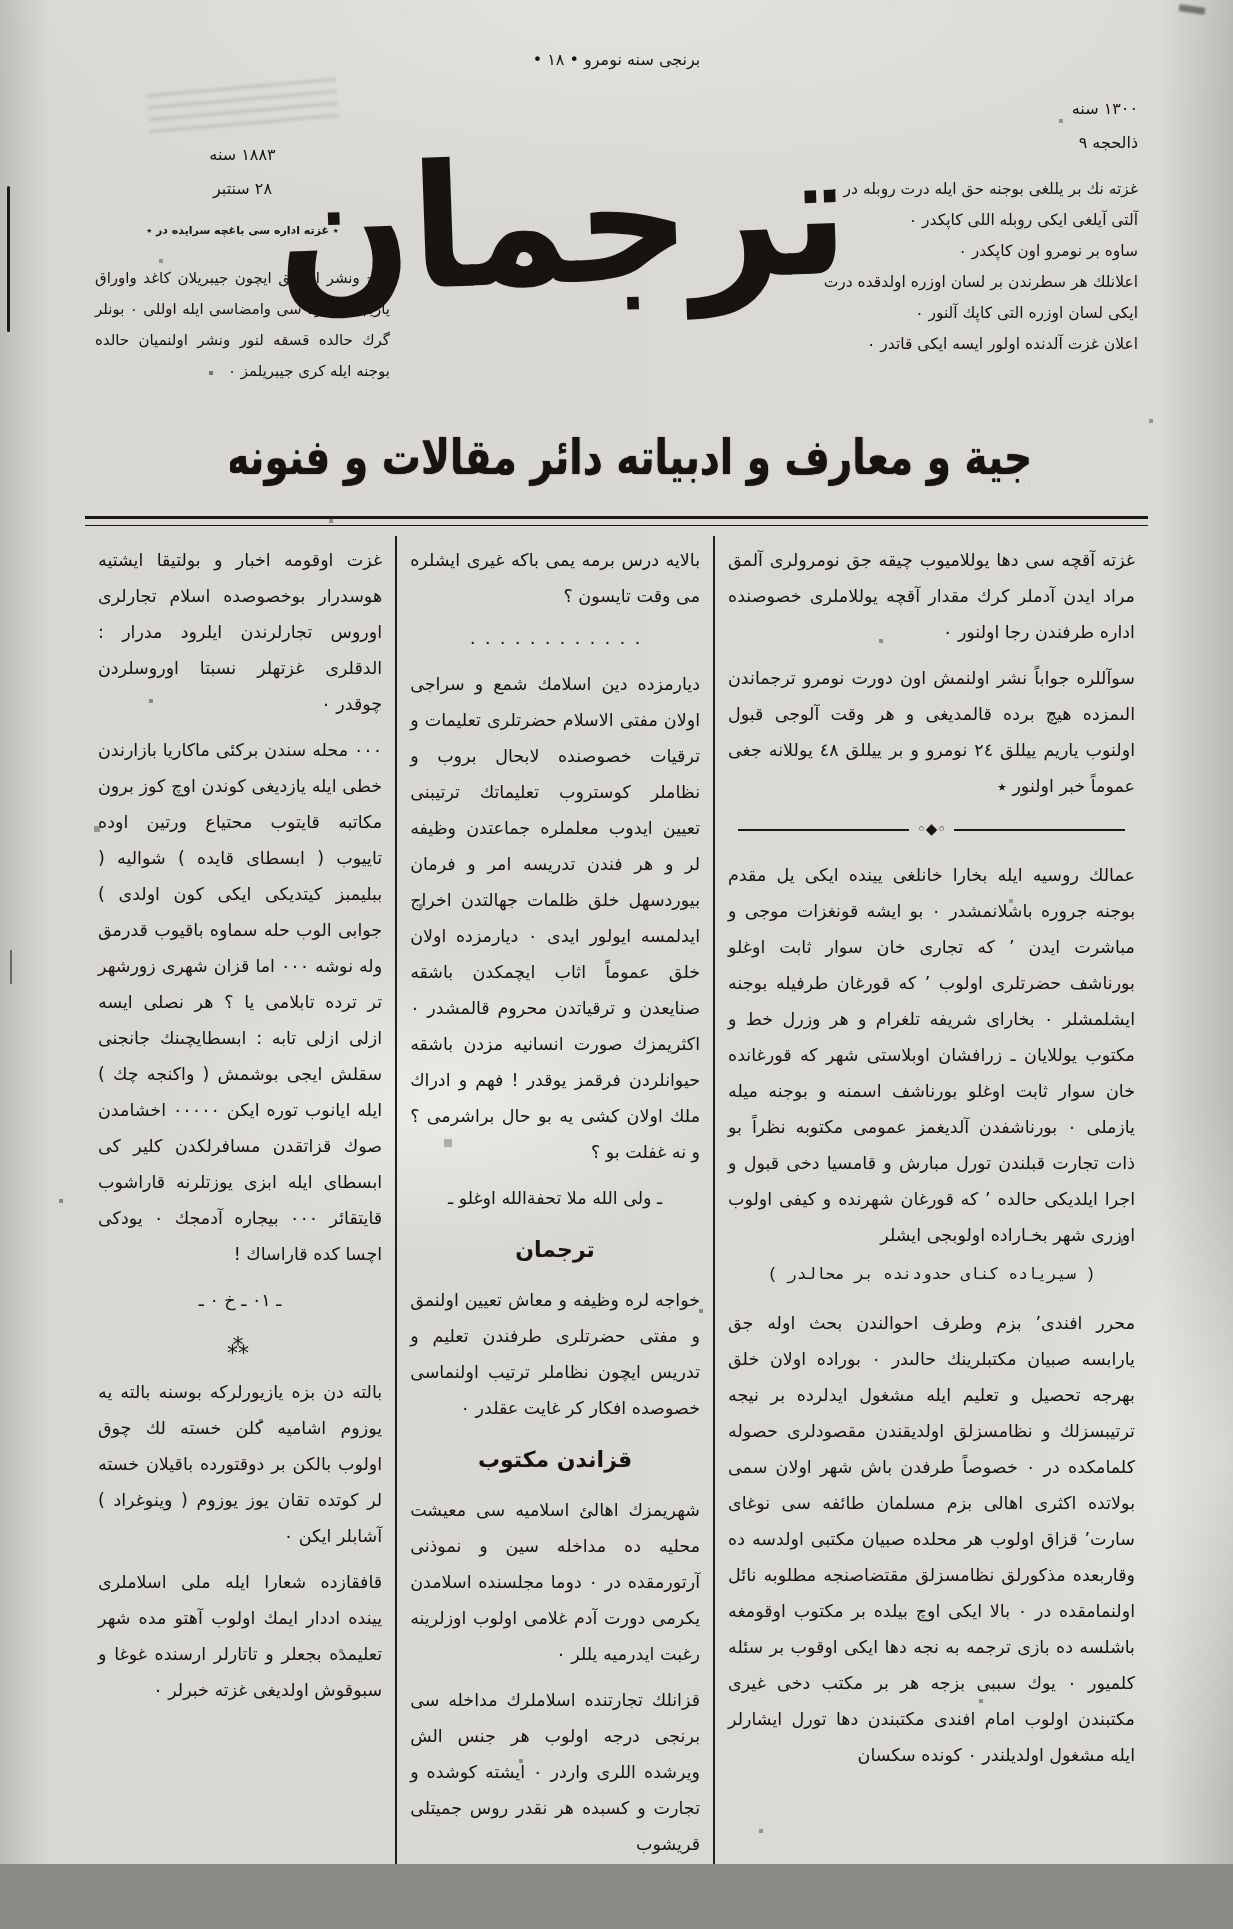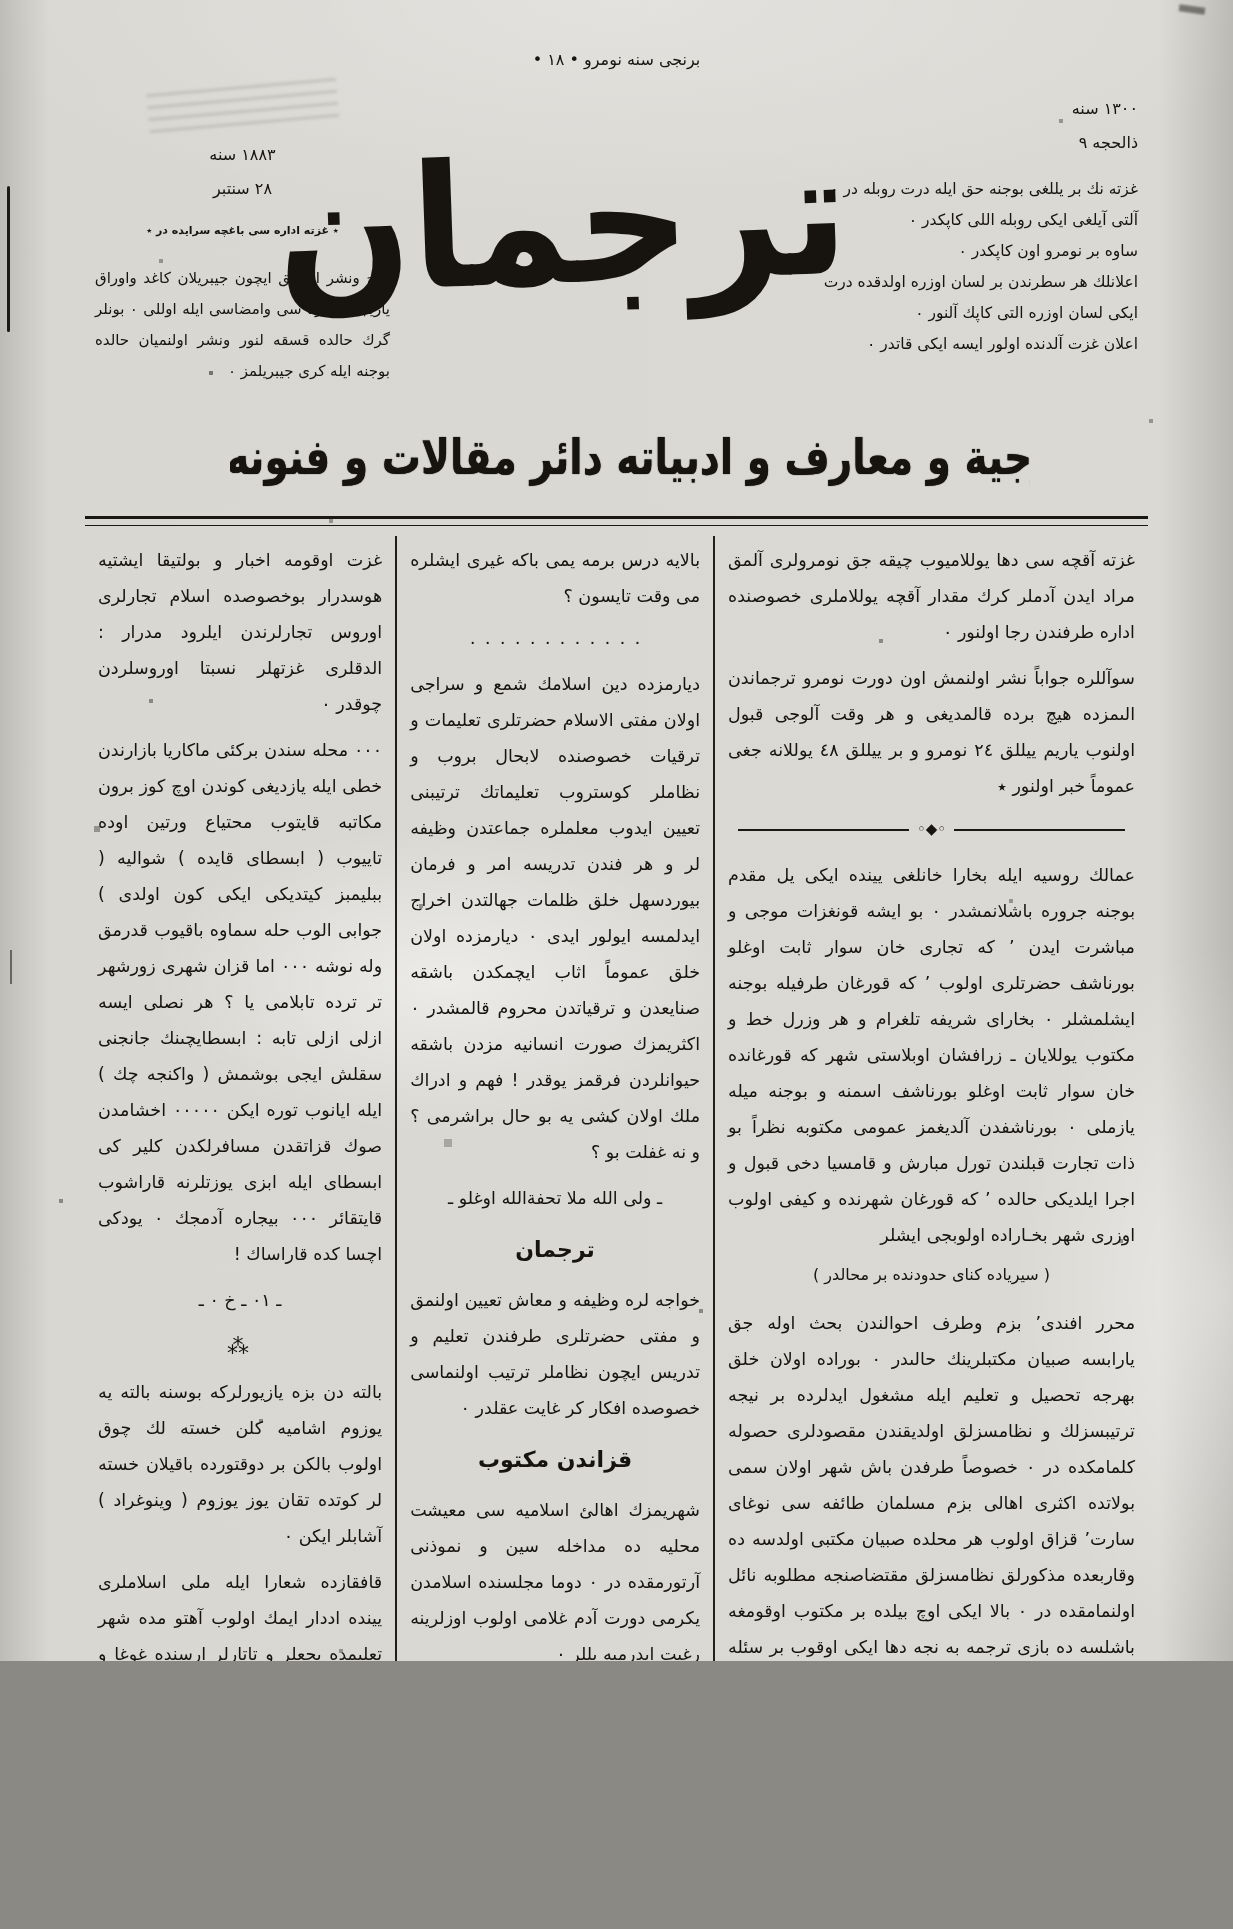--- a/index.html
+++ b/index.html
@@ -1,18 +1,18 @@
 <!DOCTYPE html>
 <html lang="ota"><head>
 <meta charset="utf-8">
 <style>
   html,body{margin:0;padding:0;background:#8a8984;}
   .page{
     position:relative;
-    width:1233px;height:1661px;
+    width:1233px;height:1864px;
     margin:0 auto;
     overflow:hidden;
     color:#17130f;
     font-family:"DejaVu Sans",sans-serif;
     background:
       radial-gradient(ellipse 420px 220px at 36% 59%, rgba(255,255,255,.5), rgba(255,255,255,0) 70%),
       radial-gradient(ellipse 300px 500px at 99% 78%, rgba(255,255,255,.4), rgba(255,255,255,0) 70%),
       radial-gradient(ellipse 900px 300px at 50% 0%, rgba(255,255,255,.25), rgba(255,255,255,0) 75%),
       radial-gradient(ellipse 1400px 2200px at 50% 50%, rgba(255,255,255,0) 62%, rgba(70,65,58,.30) 100%),
       linear-gradient(90deg,#bdbcb7 0,#d8d7d2 4%,#dad9d4 94%,#bab9b4 100%),
@@ -68,21 +68,21 @@
   }
   .col{direction:rtl;text-align:justify;font-size:17.5px;line-height:36px;padding:6px 13px 0 13px;}
   .col p{margin:0 0 10px 0;}
   .col-right{width:424px;}
   .col-mid{width:302px;border-right:2px solid #221e19;border-left:2px solid #221e19;}
   .col-left{width:296px;}
   .heading{
     text-align:center;font-size:22px;font-weight:bold;
     margin:16px 0 14px 0 !important;letter-spacing:2px;
   }
-  .subheading{text-align:center;font-size:16px;margin:-6px 0 12px 0 !important;}
+  .subheading{text-align:center;font-size:16px;margin:-6px 0 12px 0 !important;font-family:Liberation Mono, monospace;}
   .sig-line{text-align:center;margin:6px 0 4px 0 !important;}
   .dots-line{text-align:center;letter-spacing:10px;margin:0 0 6px 0 !important;}
   .fleuron{text-align:center;font-size:22px;margin:10px 0 !important;letter-spacing:4px;}
   .ornament{display:flex;align-items:center;margin:18px 10px 20px 10px;}
   .ornament .bar{flex:1;height:2px;background:#1b1713;}
   .ornament .gem{padding:0 8px;font-size:15px;line-height:1;}
   
   .edge-line{position:absolute;left:7px;top:186px;width:3px;height:146px;background:#1c1a17;border-radius:2px;}
   .edge-line2{position:absolute;left:10px;top:950px;width:2px;height:34px;background:rgba(28,26,23,.55);}
   .corner-mark-tr{position:absolute;right:28px;top:6px;width:26px;height:7px;background:rgba(30,27,23,.5);transform:rotate(8deg);filter:blur(1px);}

